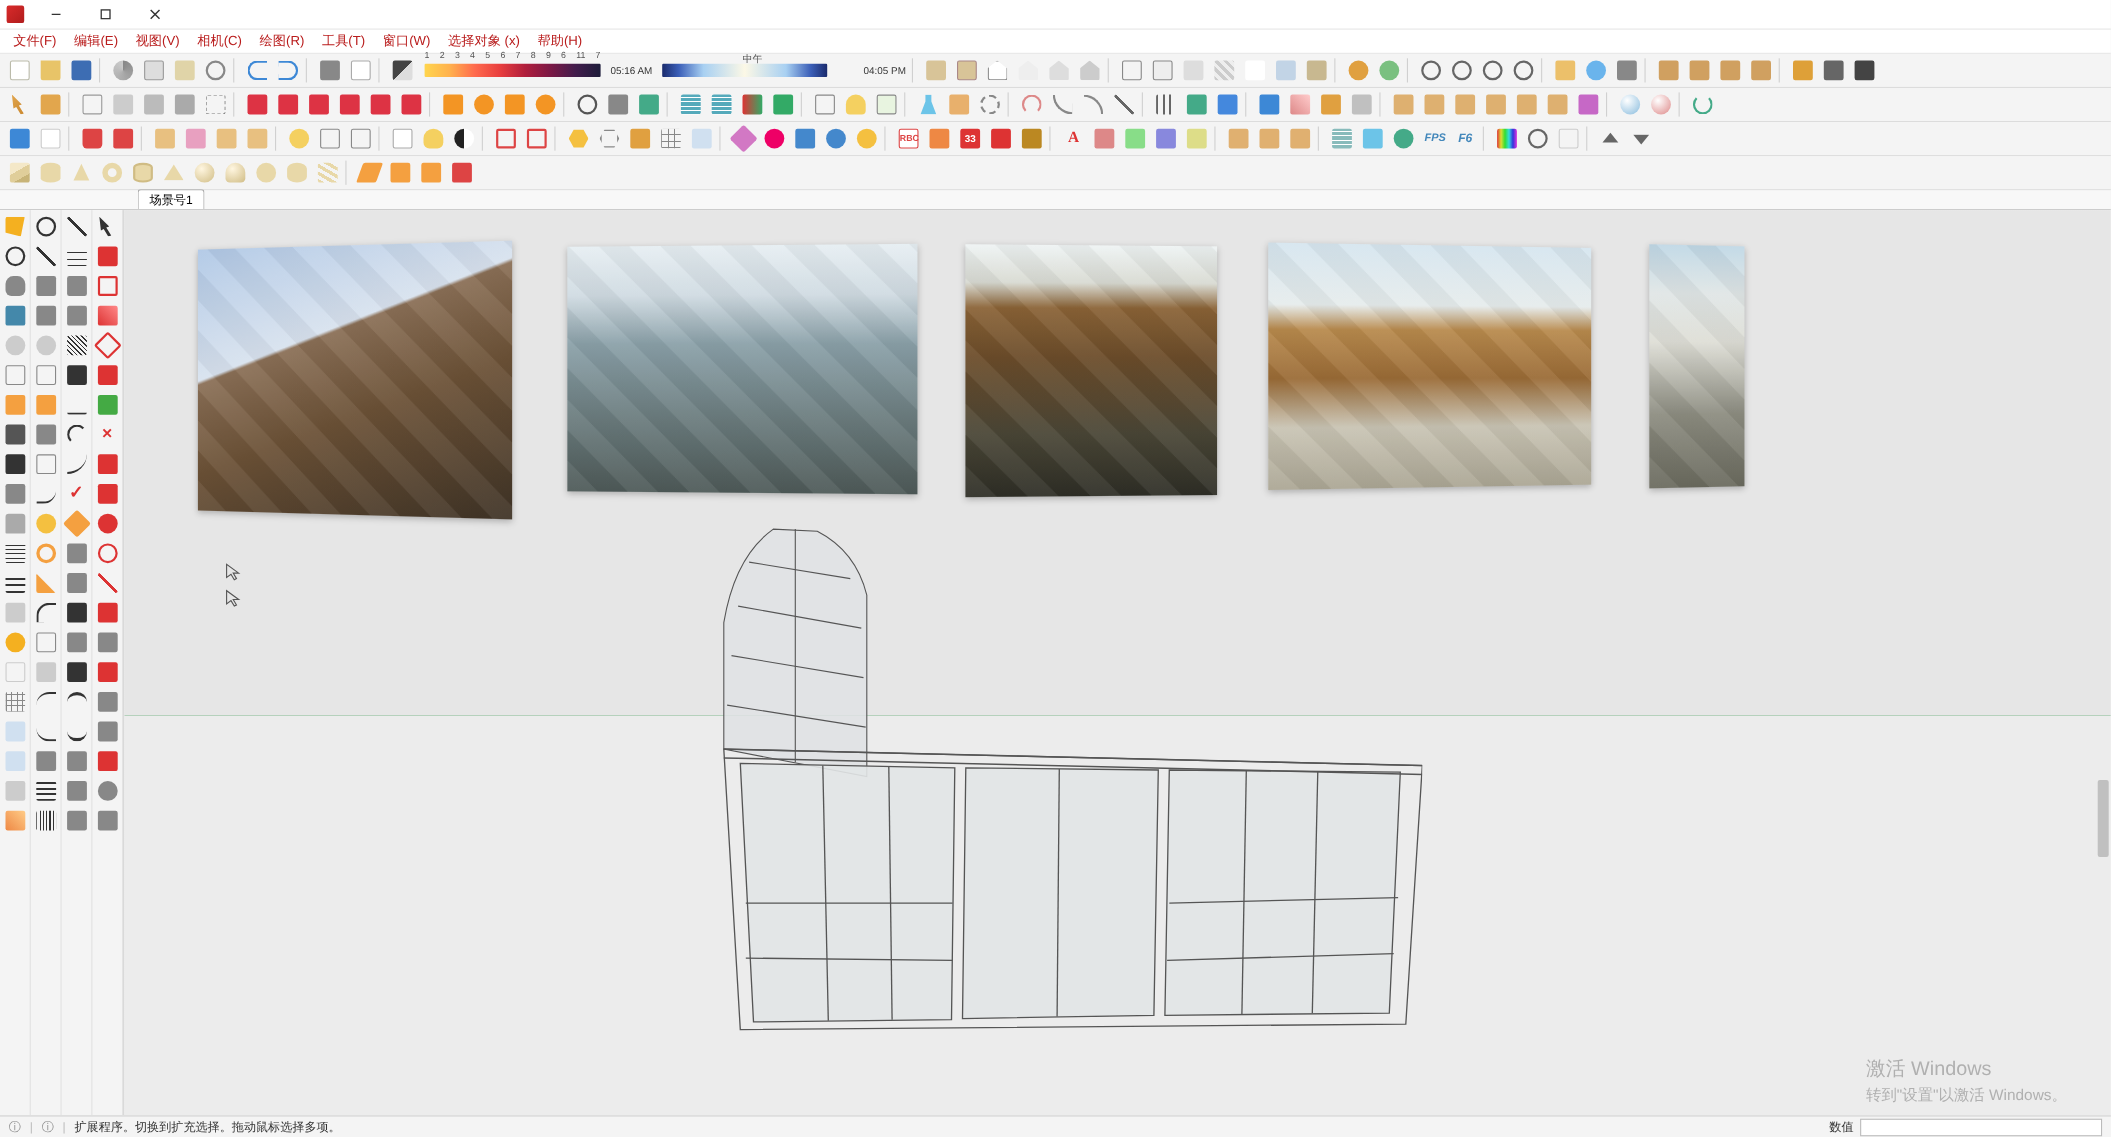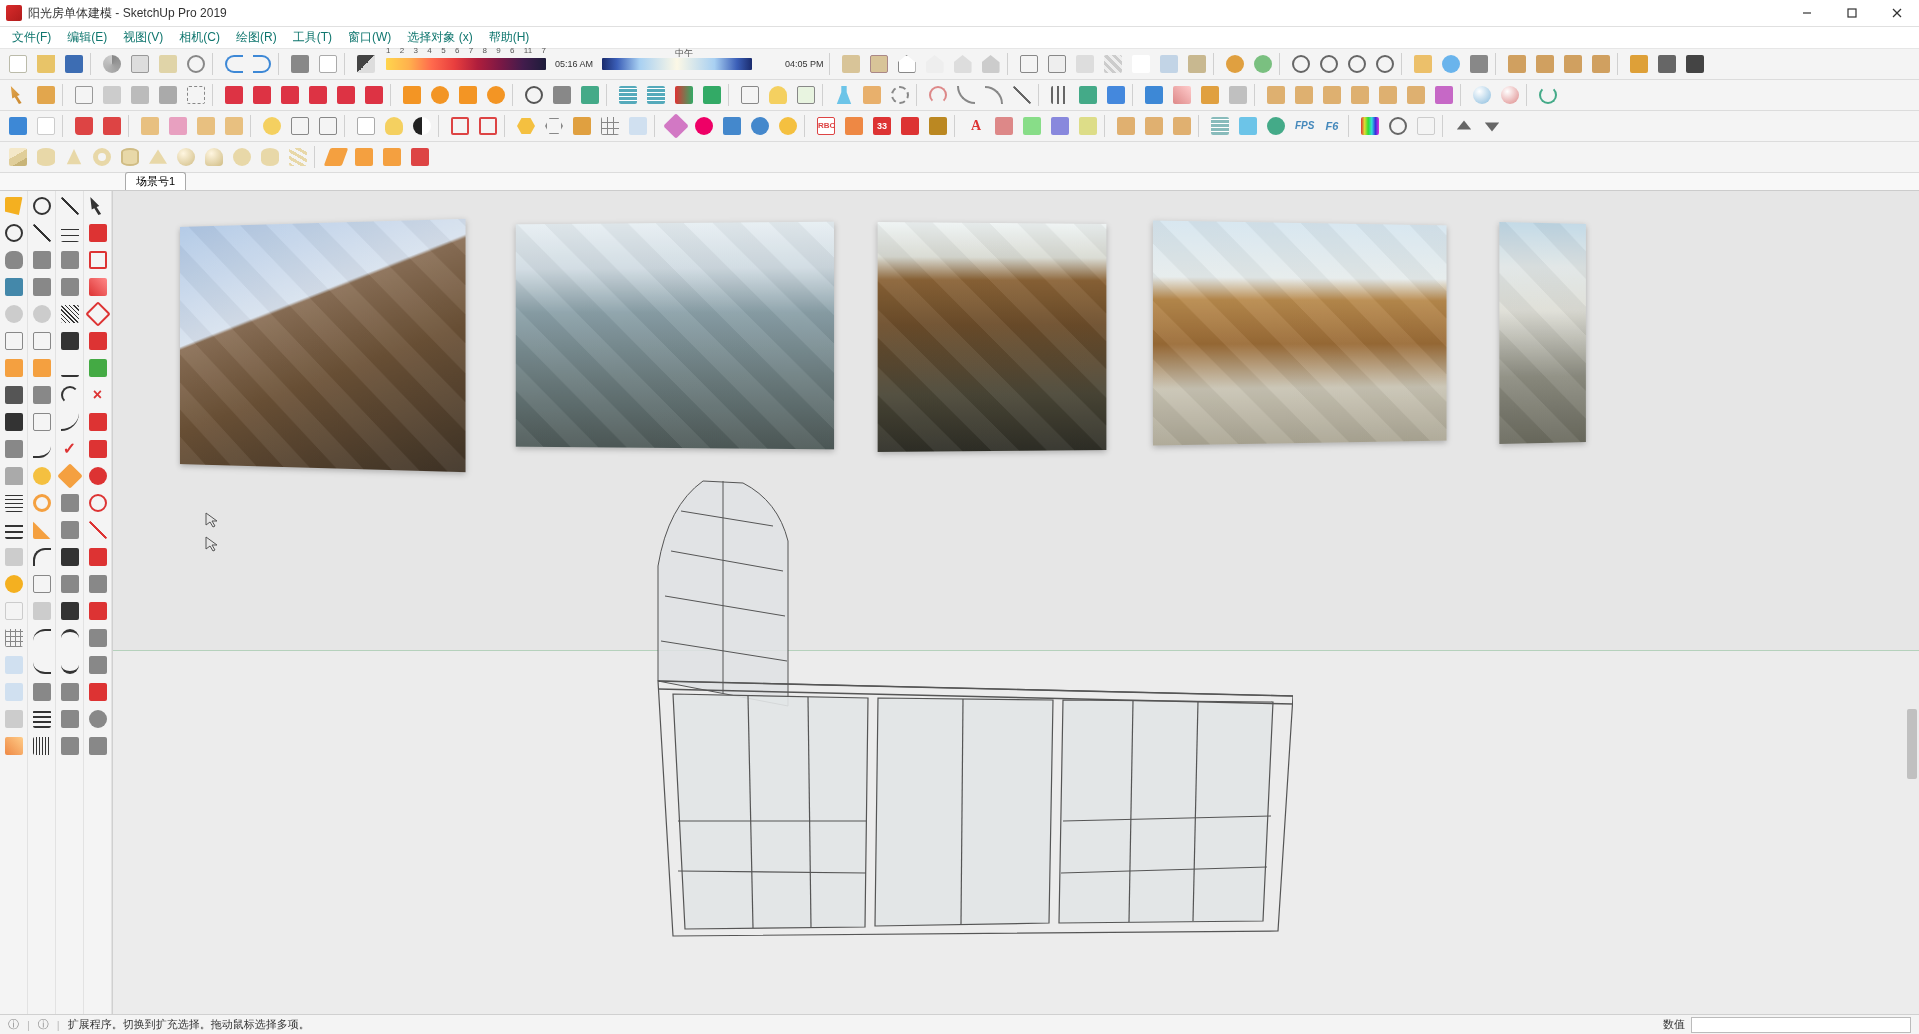--- a/index.html
+++ b/index.html
@@ -7,21 +7,21 @@
   
   
   .titlebar { height: 27px; background: #fff; display: flex; align-items: center; padding-left: 6px; border-bottom: 1px solid #e0e0e0; }
   .titlebar .app-icon { width: 16px; height: 16px; background: linear-gradient(135deg, #d92b2b 0%, #b01c1c 100%); border-radius: 2px; margin-right: 6px; }
   .titlebar .title { flex: 1; font-size: 12px; color: #333; }
   .titlebar .win-controls { display: flex; }
   .titlebar .win-btn { width: 45px; height: 27px; display: flex; align-items: center; justify-content: center; cursor: pointer; color: #333; }
   
   
   .menubar { height: 22px; background: #fff; display: flex; align-items: center; padding-left: 4px; border-bottom: 1px solid #e6e6e6; }
-  .menubar .menu-item { padding: 2px 8px; font-size: 12px; color: #0f766e; cursor: pointer; }
+  .menubar .menu-item { padding: 2px 8px; font-size: 12px; color: #b91c1c; cursor: pointer; }
   
   
   .toolbar-row { background: #f4f4f4; border-bottom: 1px solid #dcdcdc; display: flex; align-items: center; padding: 2px 4px; flex-wrap: nowrap; gap: 0px; min-height: 28px; }
   .tb-btn { width: 26px; height: 26px; display: flex; align-items: center; justify-content: center; cursor: pointer; border: 1px solid transparent; border-radius: 2px; margin: 0 1px; position: relative; }
   .tb-sep { width: 6px; height: 22px; border-left: 1px solid #d0d0d0; margin: 0 2px; }
   
   
   .ico { width: 18px; height: 18px; border-radius: 2px; }
   
   
@@ -78,25 +78,20 @@
   
   .right-scroll { position: absolute; right: 0; top: 0; bottom: 0; width: 14px; display: flex; flex-direction: column; align-items: center; justify-content: center; }
   .right-scroll .sc-thumb { width: 10px; height: 70px; background: #c0c0c0; border-radius: 2px; margin-top: 270px; }
   
 </style>
 </head>
 <body>
 
 <div class="titlebar">
   <div class="app-icon"></div>
-  <div class="title">
-    <span>阳光房单体建模</span>
-    <span> - </span>
-    <span>SketchUp Pro 2019</span>
-  </div>
   <div class="win-controls">
     <div class="win-btn">
         <svg width="10" height="10">
           <line x1="1" y1="5" x2="9" y2="5" stroke="#333" stroke-width="1.2"></line>
         </svg>
       </div>
     <div class="win-btn">
         <svg width="10" height="10">
           <rect x="1" y="1" width="8" height="8" fill="none" stroke="#333" stroke-width="1.2"></rect>
         </svg>
@@ -997,20 +992,24 @@
           <path d="M85 210 L720 225"></path>
           <path d="M85 218 L720 233"></path>
         </g>
       </svg>
     </div>
 
     <div class="right-scroll">
       <div class="sc-thumb"></div>
     </div>
 
+    <div class="watermark">
+      <div class="wm-title">激活 Windows</div>
+      <div>转到"设置"以激活 Windows。</div>
+    </div>
   </div>
 </div>
 
 <div class="statusbar">
   <span style="color:#888;">ⓘ</span>
   <span class="sep">|</span>
   <span style="color:#888;">ⓘ</span>
   <span class="sep">|</span>
   <span>扩展程序。切换到扩充选择。拖动鼠标选择多项。</span>
   <div class="spacer"></div>

